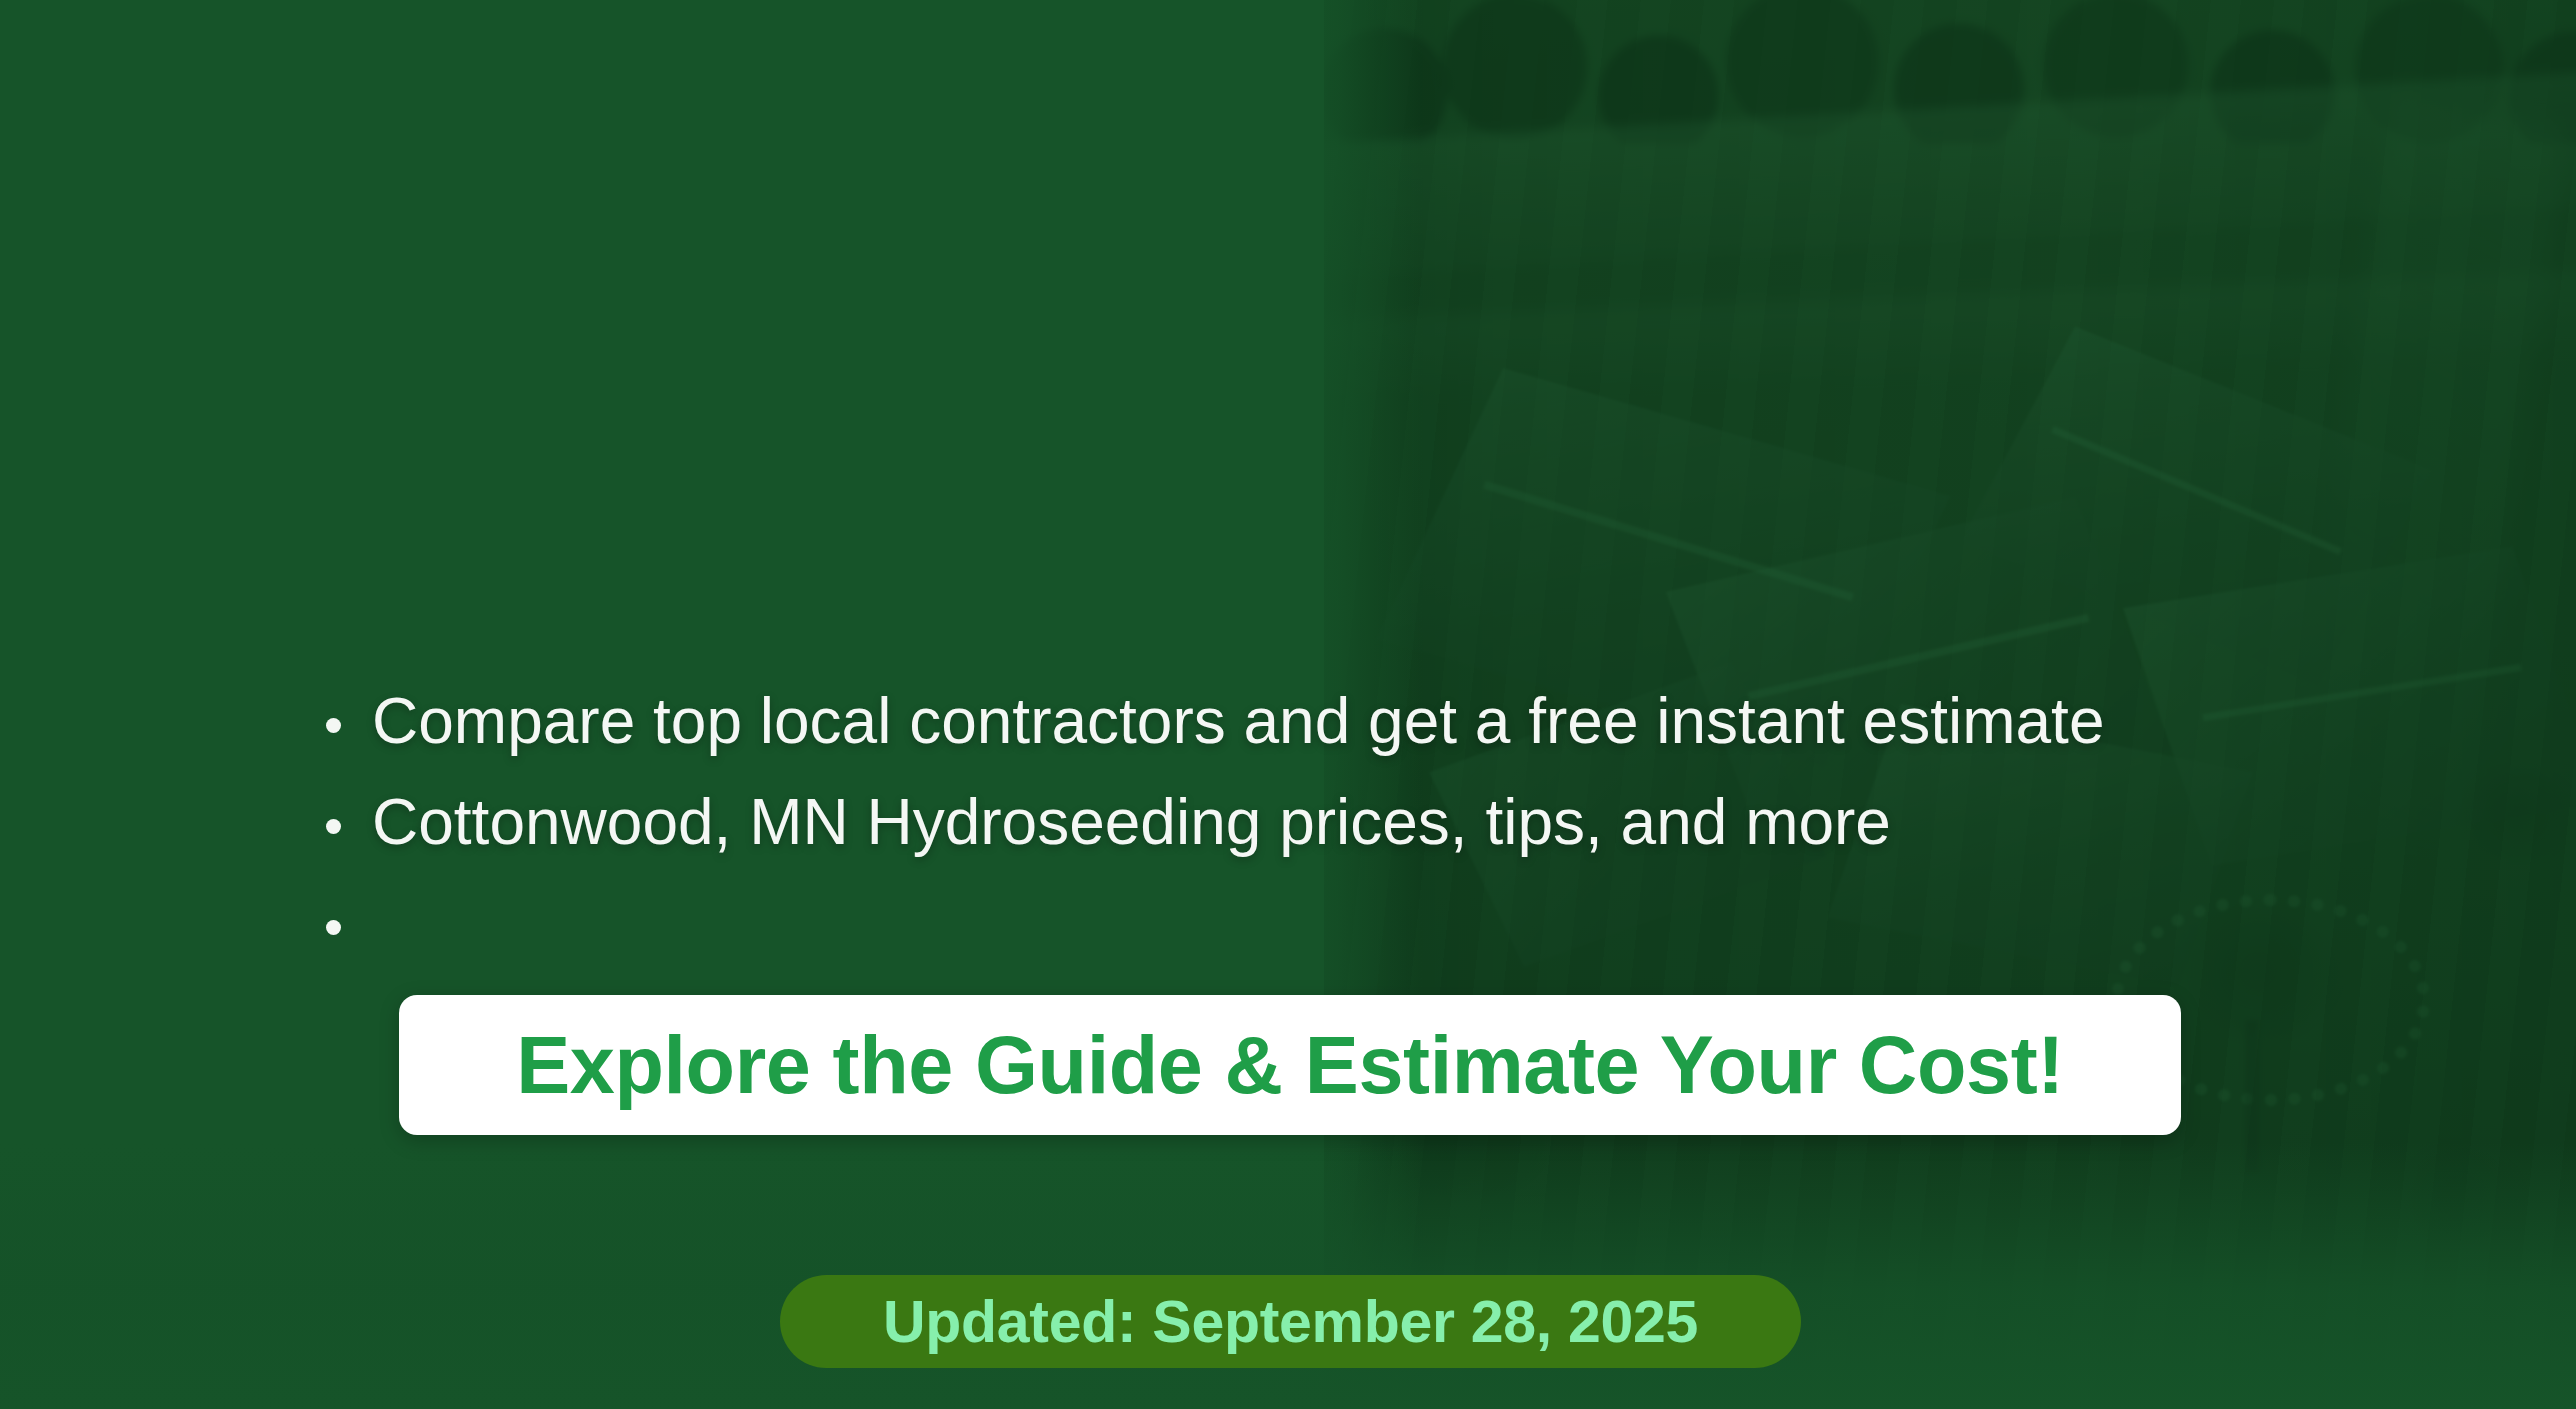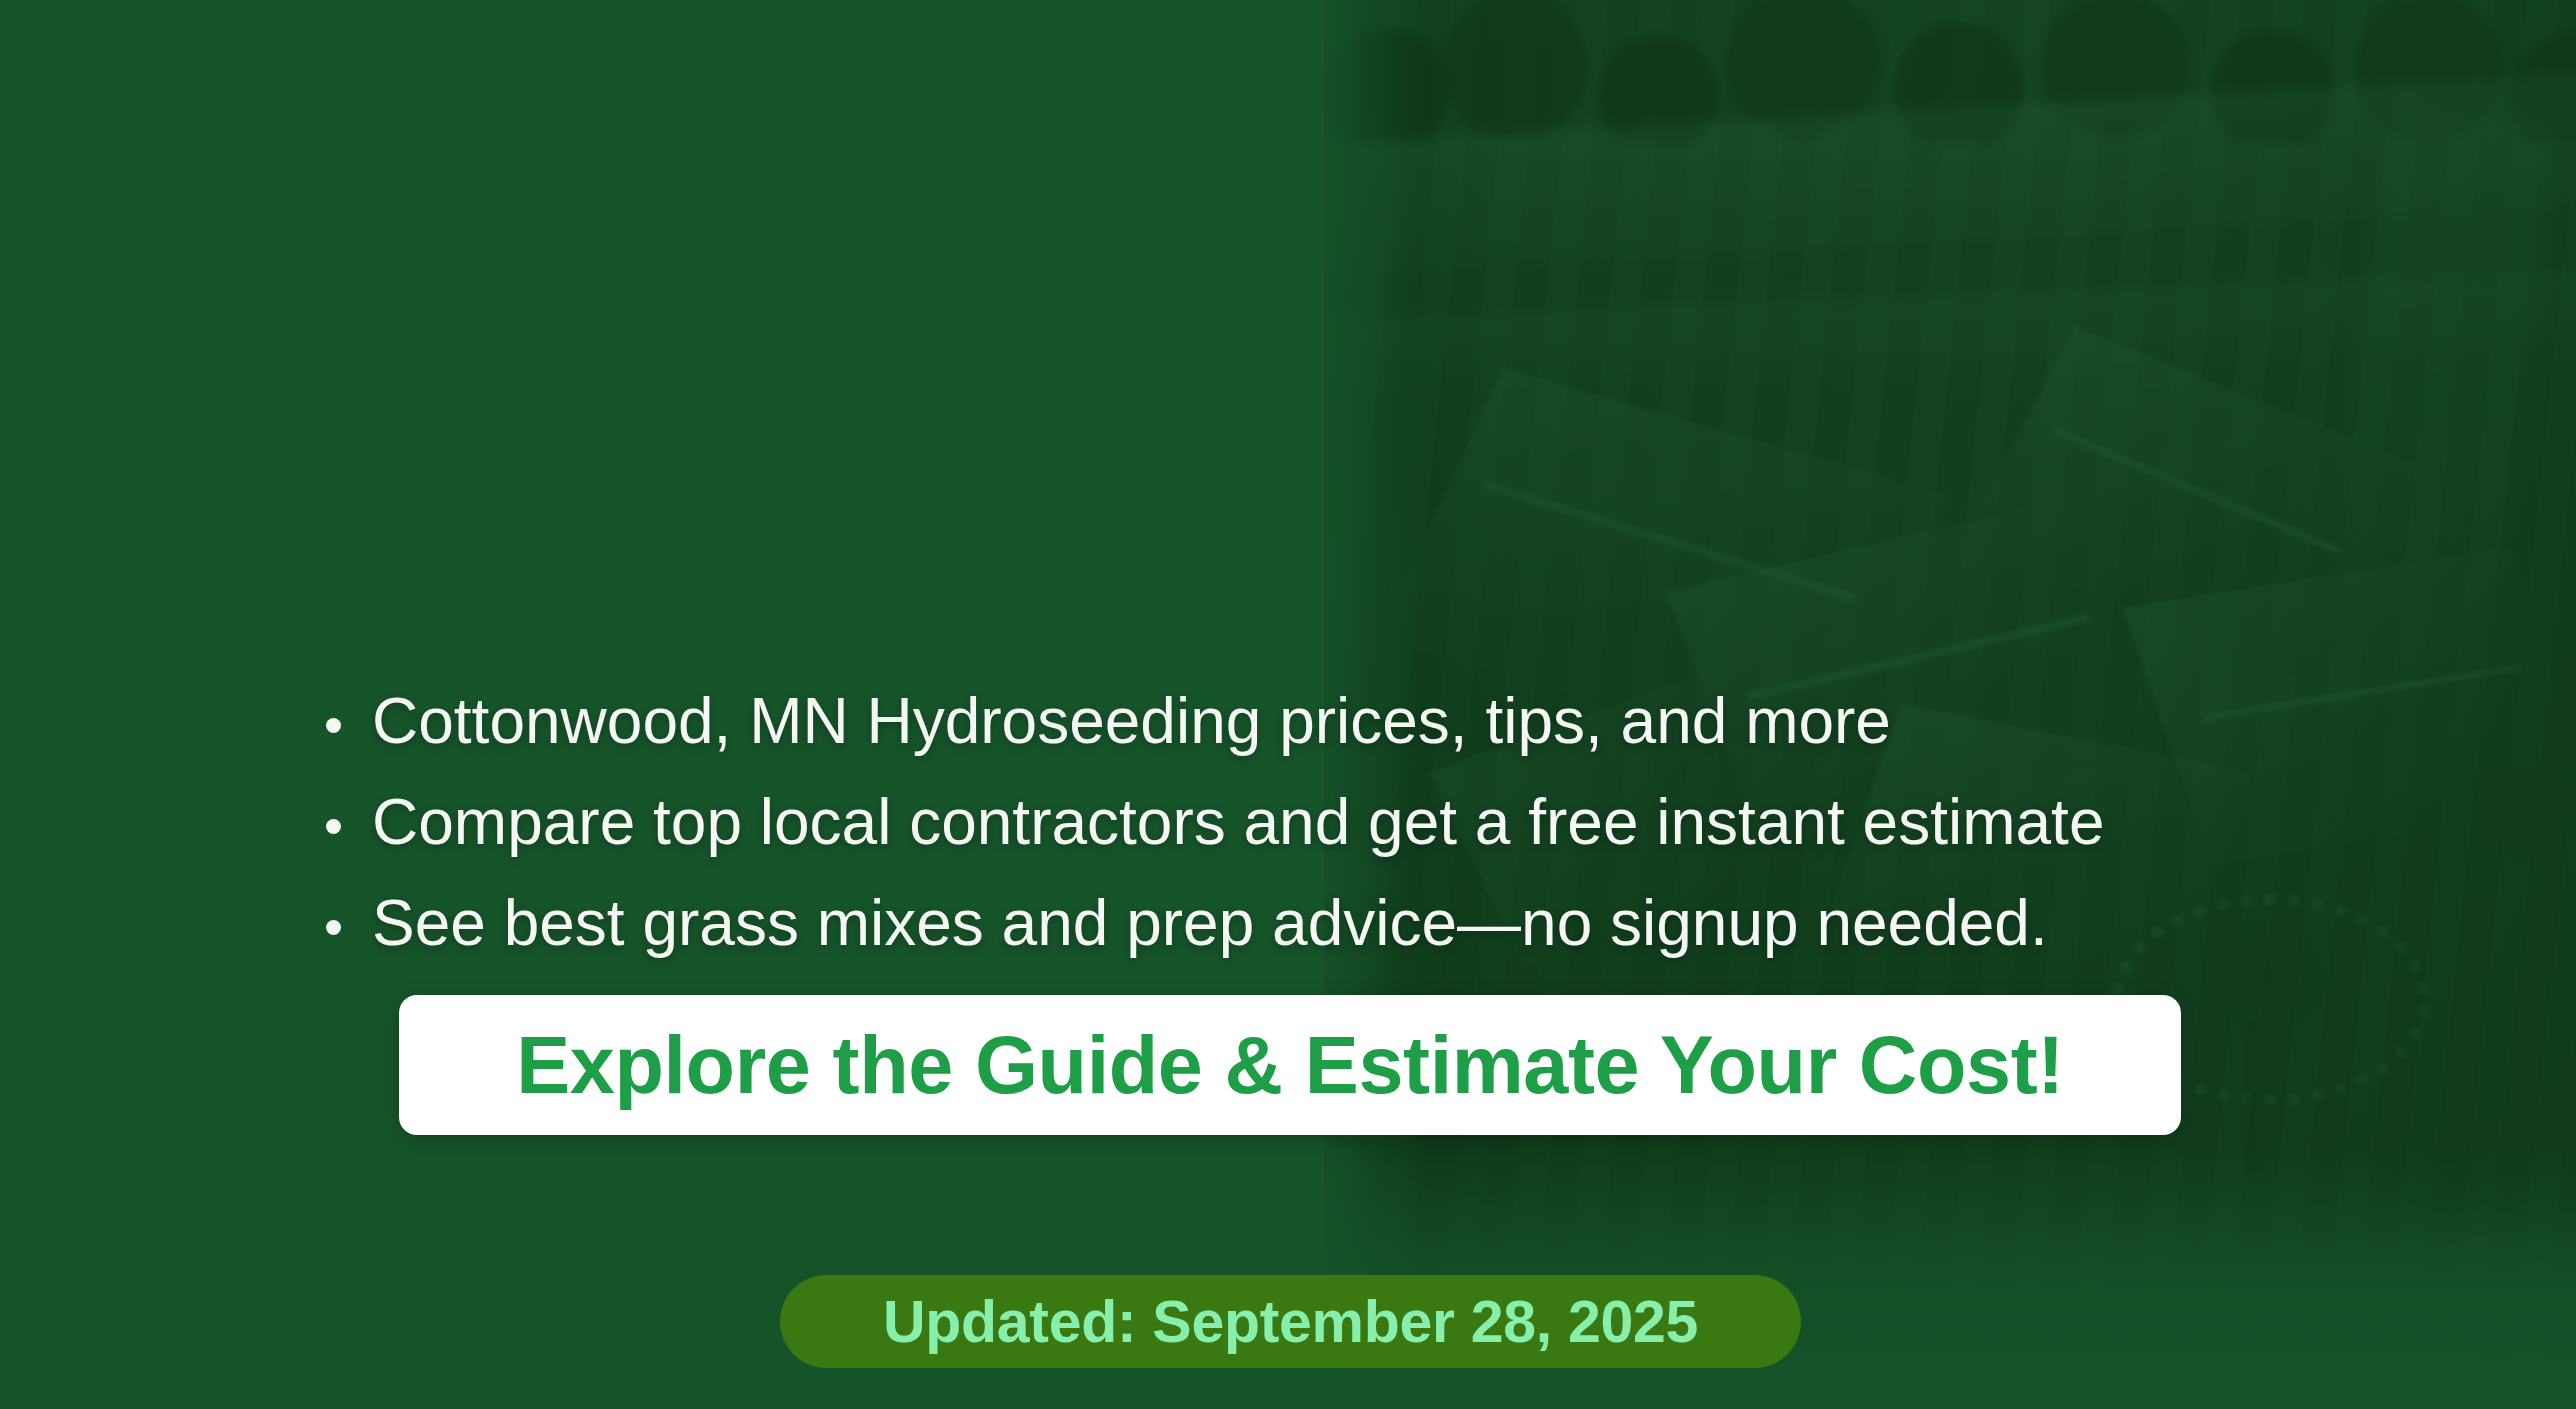--- a/index.html
+++ b/index.html
@@ -292,29 +292,28 @@
   </div>
   <div id="seam"></div>
   <div id="bottom-fade"></div>
 
   <div id="content">
 
 
     <ul id="bullets">
       <li>
         <span class="dot"></span>
+        <span>Compare top local contractors and get a free instant estimate</span>
+      </li>
+      <li>
+        <span class="dot"></span>
         <span>Cottonwood, MN Hydroseeding prices, tips, and more</span>
       </li>
       <li>
         <span class="dot"></span>
-        <span>Compare top local contractors and get a free instant estimate</span>
-      </li>
-      <li>
-        <span class="dot"></span>
-        <span>See best grass mixes and prep advice—no signup needed.</span>
       </li>
     </ul>
 
     <button id="cta">Explore the Guide &amp; Estimate Your Cost!</button>
 
     <div id="updated-badge">
       <span>Updated: September 28, 2025</span>
     </div>
 
   </div>

